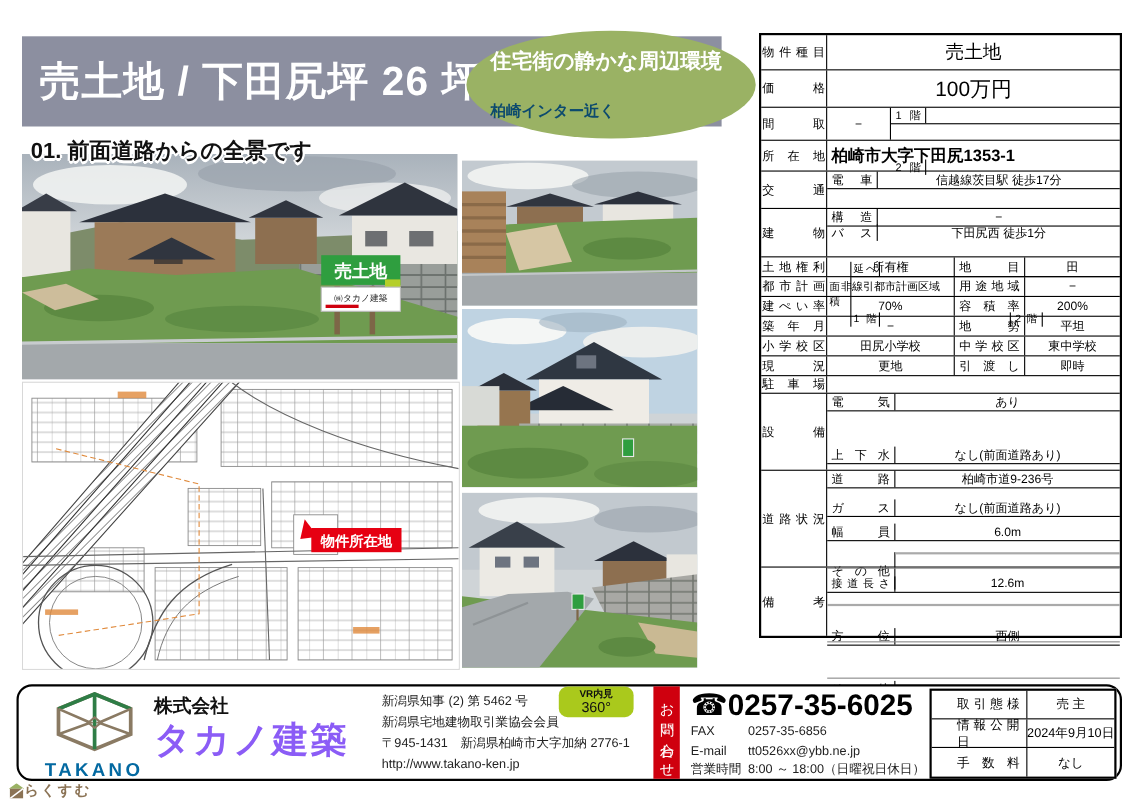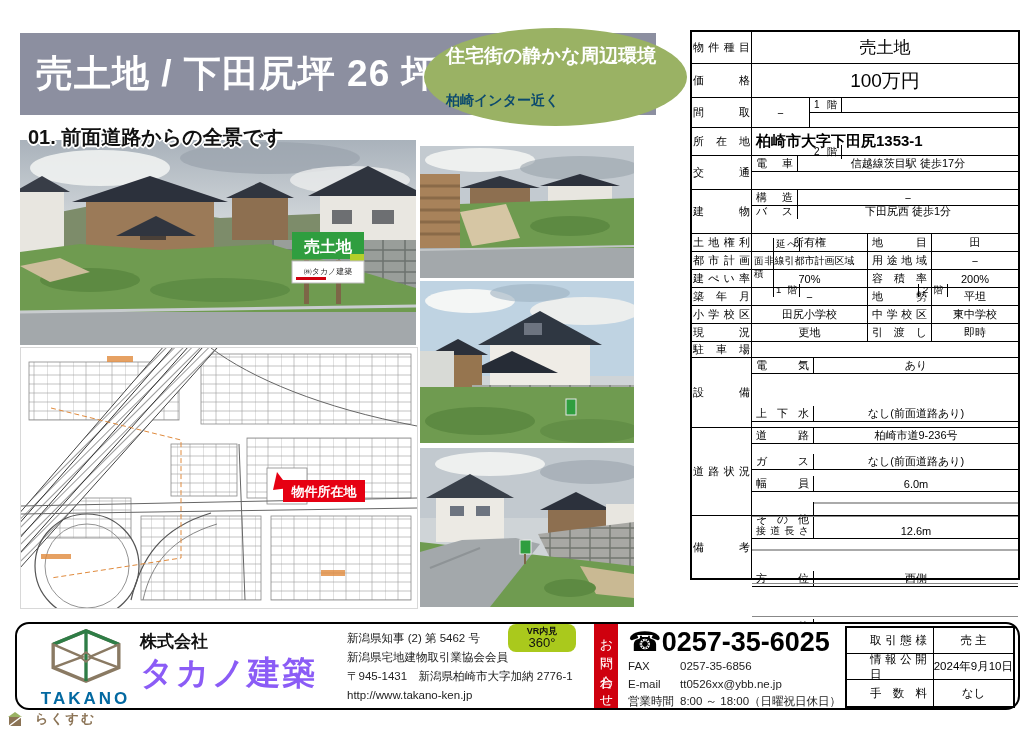--- a/index.html
+++ b/index.html
@@ -54,21 +54,21 @@
   #tel-block{left:628px;top:626px;width:210px;}
   #tel-line{font-size:27px;font-weight:bold;color:#000;white-space:nowrap;}
   .info-row{display:flex;font-size:11.5px;color:#222;line-height:17.5px;white-space:nowrap;}
   .info-row .lab{width:52px;flex-shrink:0;}
   #deal-table{left:845px;top:626px;width:170px;border:2px solid #000;background:#fff;font-size:11.5px;}
   .drow{display:flex;height:26px;border-bottom:1px solid #000;box-sizing:border-box;padding-left:17px;}
   .drow:last-child{border-bottom:none;}
   .dl{width:70px;border-right:1px solid #000;display:flex;align-items:center;padding:0 6px;box-sizing:border-box;}
   .dl span{display:block;width:100%;text-align:justify;text-align-last:justify;}
   .dv{flex:1;display:flex;align-items:center;justify-content:center;white-space:nowrap;}
-  #rakusumu{left:8px;top:710px;display:flex;align-items:center;gap:13px;font-size:13px;color:#8b7355;font-weight:bold;letter-spacing:2px;}
+  #rakusumu{left:8px;top:710px;display:flex;align-items:center;gap:0;font-size:13px;color:#8b7355;font-weight:bold;letter-spacing:2px;}
 </style>
 </head>
 <body>
 
 <div id="canvas">
 
   <div class="abs" id="banner">
     <div class="t">売土地 / 下田尻坪 26 坪</div>
   </div>
   <div class="abs" id="catch-oval">

